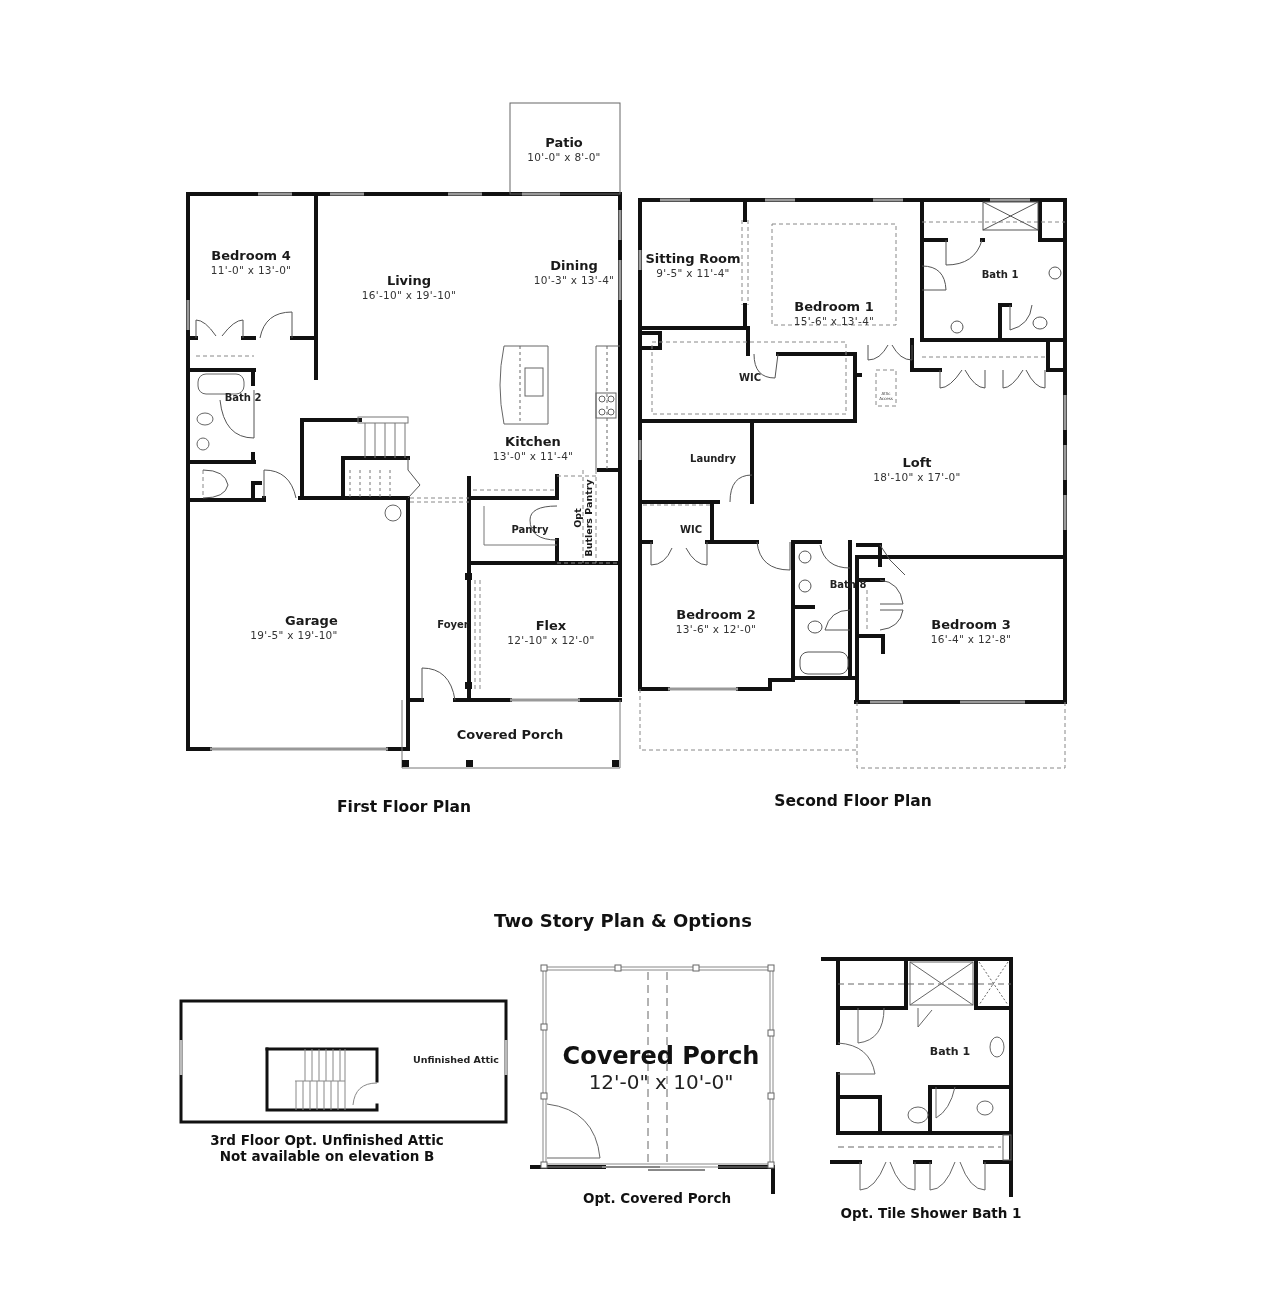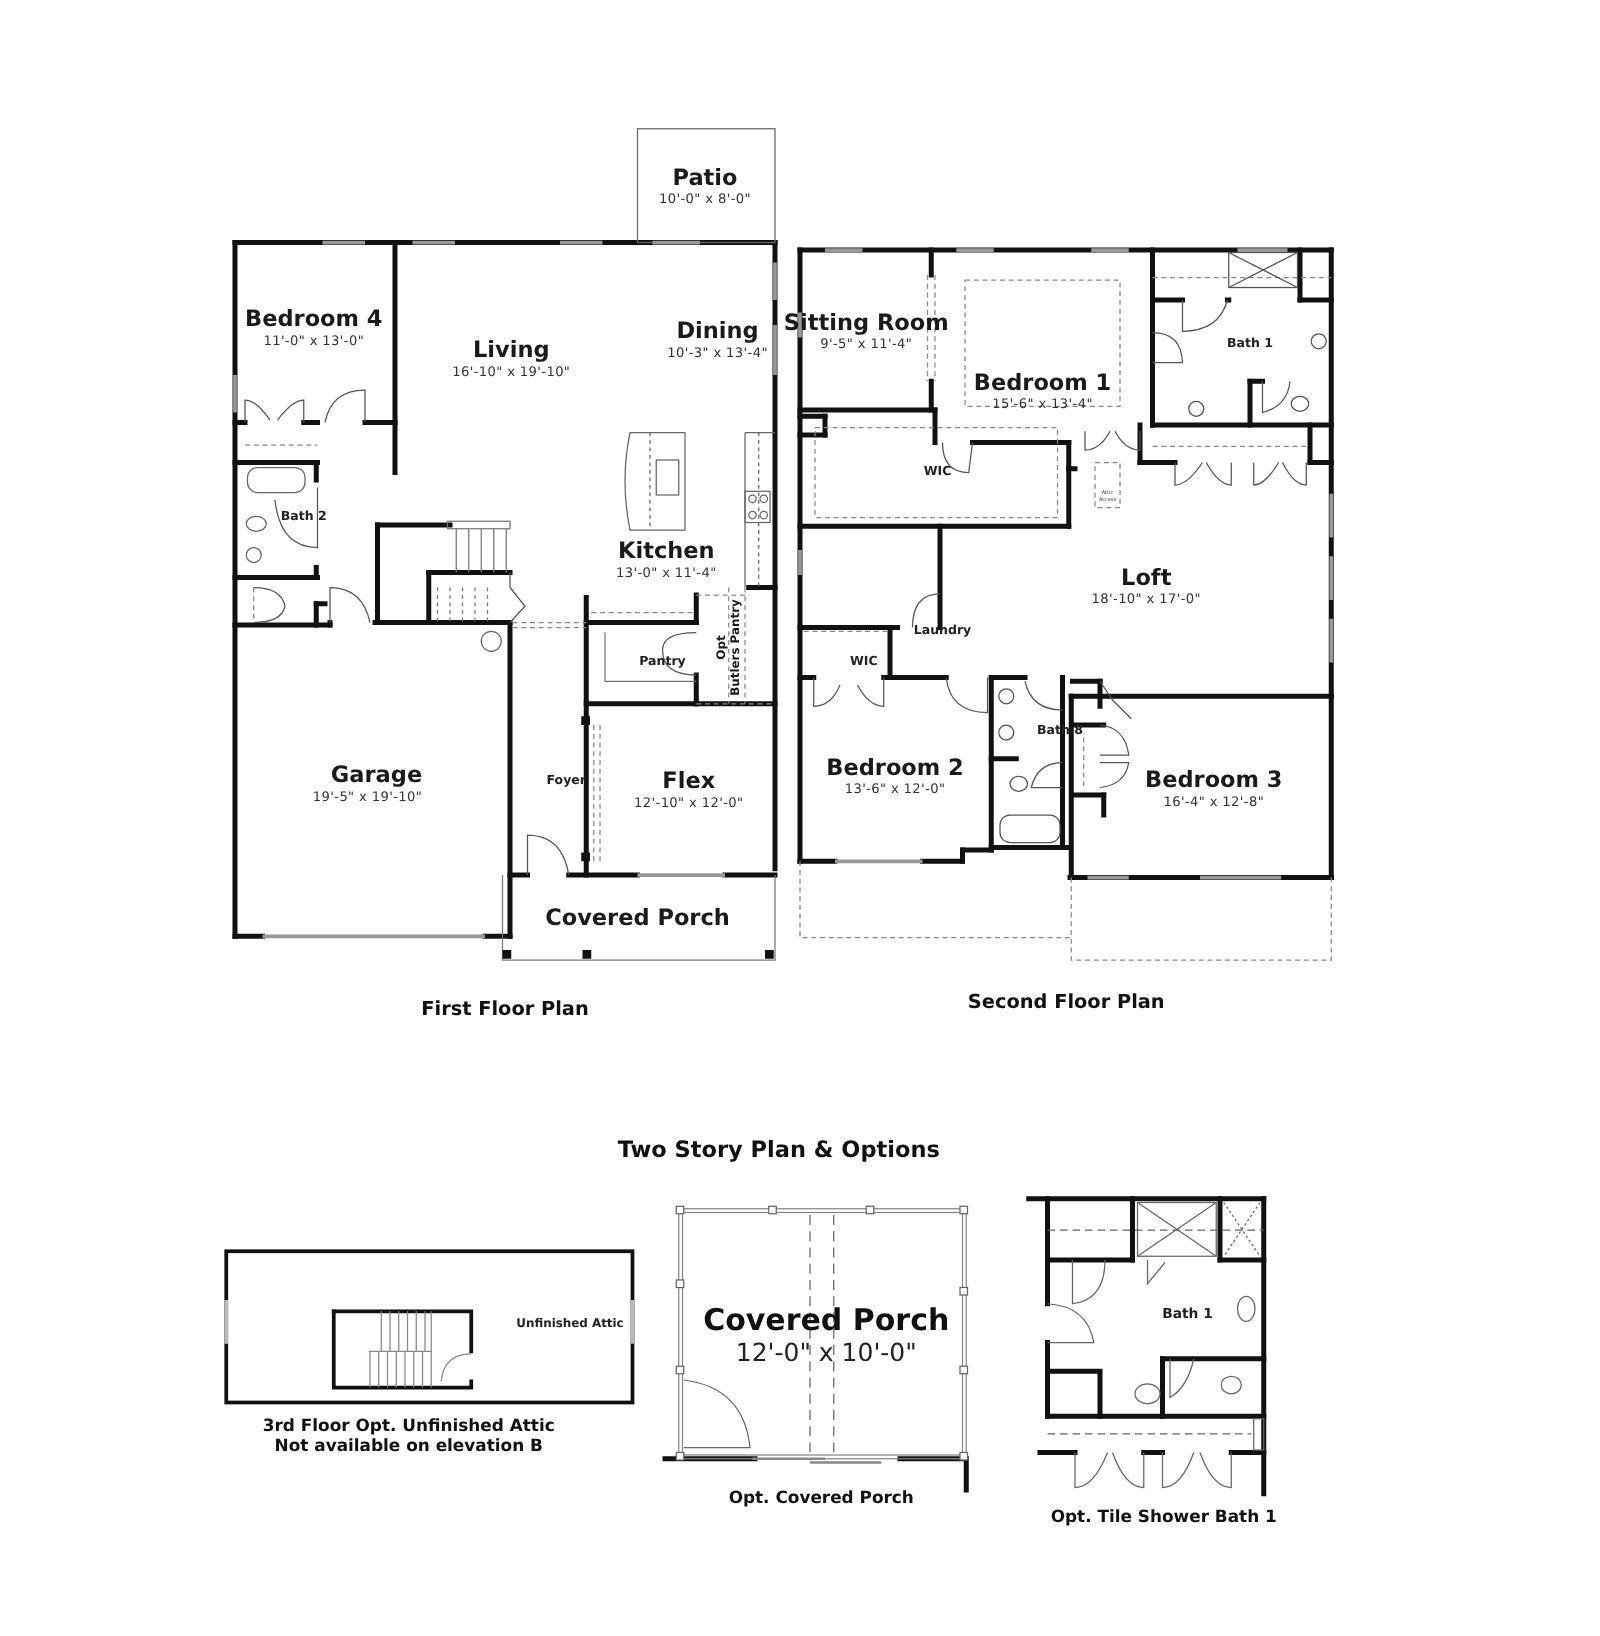--- a/index.html
+++ b/index.html
@@ -1,19 +1,19 @@
 <!DOCTYPE html>
 <html><head>
 <meta charset="utf-8">
 <style>
   html,body{margin:0;padding:0;background:#ffffff;}
   body{width:1280px;height:1309px;position:relative;overflow:hidden;font-family:"Liberation Sans",sans-serif;color:#1a1a1a;}
   svg{position:absolute;left:0;top:0;}
   .lbl{position:absolute;transform:translate(-50%,-50%);text-align:center;white-space:nowrap;line-height:1.15;}
-  .rn{font-family:"DejaVu Sans",sans-serif;font-weight:bold;font-size:18px;color:#1a1a1a;}
+  .rn{font-family:"DejaVu Sans",sans-serif;font-weight:bold;font-size:13px;color:#1a1a1a;}
   .rd{font-family:"DejaVu Sans",sans-serif;font-size:10.5px;color:#333;letter-spacing:0.3px;}
   .sm{font-family:"DejaVu Sans",sans-serif;font-weight:bold;font-size:10px;color:#222;padding-left:24px;}
   .xs{font-family:"DejaVu Sans",sans-serif;font-size:4px;color:#333;}
   .cap{font-family:"DejaVu Sans",sans-serif;font-weight:bold;font-size:15.5px;color:#111;}
   .cap2{font-family:"DejaVu Sans",sans-serif;font-weight:bold;font-size:13.5px;color:#111;}
   .big{font-family:"DejaVu Sans",sans-serif;font-weight:bold;font-size:24px;color:#111;}
   .bigd{font-family:"DejaVu Sans",sans-serif;font-size:20px;color:#222;}
   .title{font-family:"DejaVu Sans",sans-serif;font-weight:bold;font-size:18px;color:#111;}
   .vert{transform:translate(-50%,-50%) rotate(-90deg);}
 </style>
@@ -370,21 +370,21 @@
   <div class="rd">11'-0" x 13'-0"</div>
 </div>
 <div class="lbl" style="left:409px;top:287px;">
   <div class="rn">Living</div>
   <div class="rd">16'-10" x 19'-10"</div>
 </div>
 <div class="lbl" style="left:574px;top:272px;">
   <div class="rn">Dining</div>
   <div class="rd">10'-3" x 13'-4"</div>
 </div>
-<div class="lbl sm" style="left:231px;top:414px;">Bath 2</div>
+<div class="lbl sm" style="left:231px;top:398px;">Bath 2</div>
 <div class="lbl" style="left:533px;top:448px;">
   <div class="rn">Kitchen</div>
   <div class="rd">13'-0" x 11'-4"</div>
 </div>
 <div class="lbl sm" style="left:507px;top:530px;margin-left:11px;">Pantry</div>
 <div class="lbl vert" style="left:584px;top:518px;font-family:'DejaVu Sans',sans-serif;font-weight:bold;font-size:9.5px;">
   <div>Opt</div>
   <div>Butlers Pantry</div>
 </div>
 <div class="lbl" style="left:294px;top:627px;text-align:right;">
@@ -406,21 +406,21 @@
 <div class="lbl" style="left:834px;top:277px;margin-top:36px;">
   <div class="rn">Bedroom 1</div>
   <div class="rd">15'-6" x 13'-4"</div>
 </div>
 <div class="lbl sm" style="left:988px;top:275px;">Bath 1</div>
 <div class="lbl sm" style="left:738px;top:378px;">WIC</div>
 <div class="lbl xs" style="left:886px;top:397px;">
   <div>Attic</div>
   <div>Access</div>
 </div>
-<div class="lbl sm" style="left:742px;top:459px;margin-top:46px;">Laundry</div>
+<div class="lbl sm" style="left:701px;top:459px;">Laundry</div>
 <div class="lbl" style="left:917px;top:469px;">
   <div class="rn">Loft</div>
   <div class="rd">18'-10" x 17'-0"</div>
 </div>
 <div class="lbl sm" style="left:679px;top:530px;">WIC</div>
 <div class="lbl sm" style="left:836px;top:585px;">Bath 8</div>
 <div class="lbl" style="left:716px;top:621px;">
   <div class="rn">Bedroom 2</div>
   <div class="rd">13'-6" x 12'-0"</div>
 </div>

